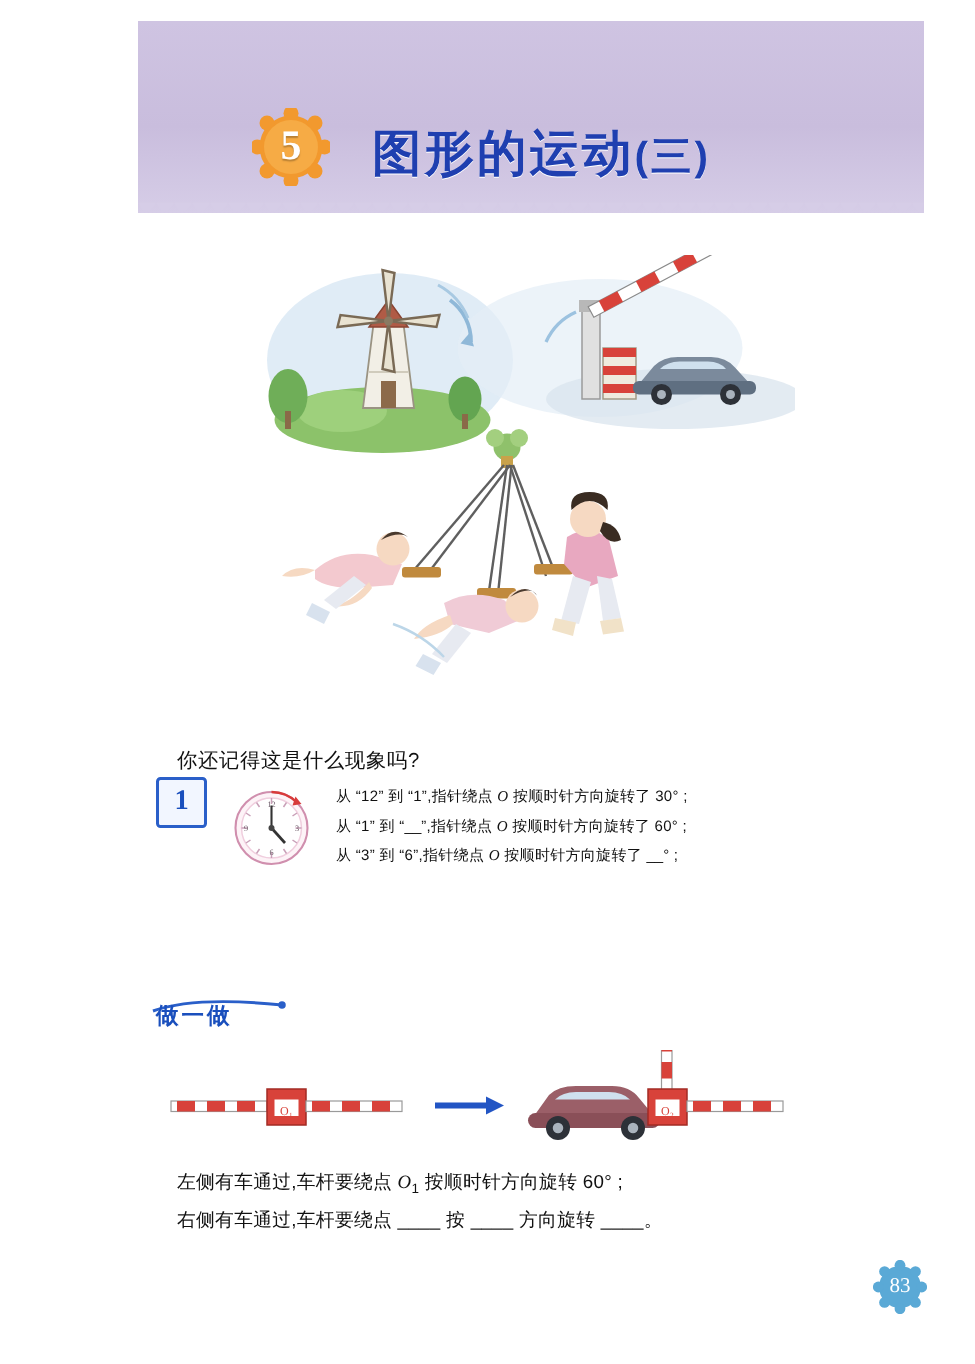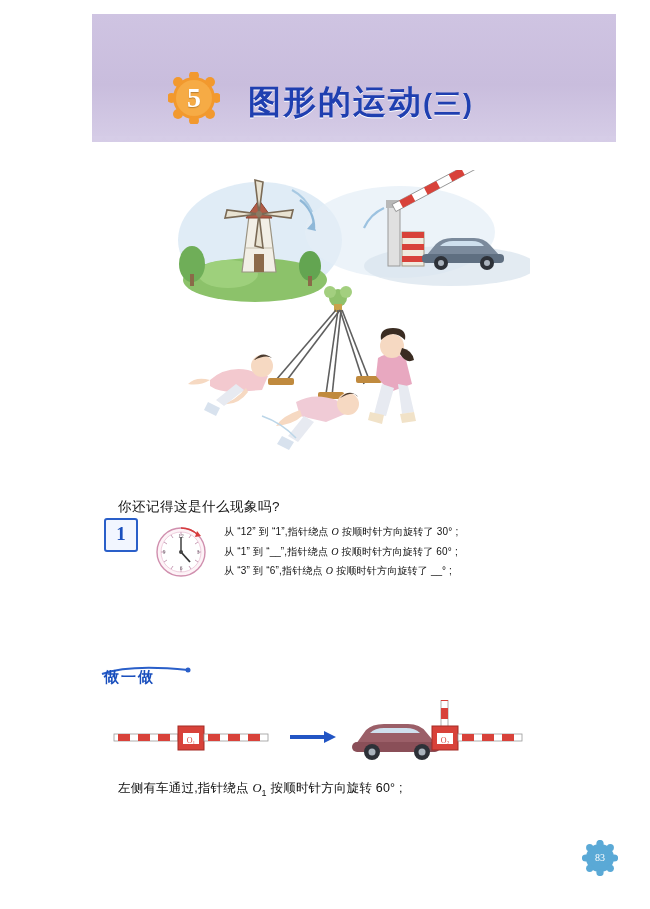--- a/index.html
+++ b/index.html
@@ -194,21 +194,21 @@
     height: 36px;
   }
   .pagenum {
     position: absolute;
     left: 582px;
     top: 840px;
     width: 36px;
     height: 36px;
     text-align: center;
     line-height: 36px;
-    font-size: 10px;
+    font-size: 14px;
     color: #ffffff;
     font-family: "Liberation Serif", serif;
   }
   .sub { vertical-align: sub; font-size: 9px; }
 </style>
 </head>
 <body>
 
 <div class="page">
 
@@ -482,21 +482,24 @@
           <rect x="354" y="34" width="12" height="7"></rect>
           <rect x="374" y="34" width="12" height="7"></rect>
           <rect x="394" y="34" width="12" height="7"></rect>
         </g>
       </g>
     </svg>
   </div>
 
   <div class="gate-text">
     <div>
-      <span>左侧有车通过,指针绕点</span> <span class="ital">O</span><span class="sub">1</span> <span>按顺时针方向旋转 60° ;</span>
+      <span>左侧有车通过,车杆要绕点</span> <span class="ital">O</span><span class="sub">1</span> <span>按顺时针方向旋转 60° ;</span>
+    </div>
+    <div>
+      <span>右侧有车通过,车杆要绕点</span> <span>____</span> <span>按</span> <span>____</span> <span>方向旋转</span> <span>____</span><span>。</span>
     </div>
   </div>
 
   <div class="pagenum-wrap">
     <svg width="36" height="36" viewBox="0 0 36 36">
       <g fill="#5aa9d6">
         <circle cx="18" cy="18" r="14"></circle>
         <circle cx="18" cy="3.5" r="3.6"></circle>
         <circle cx="28.3" cy="7.7" r="3.6"></circle>
         <circle cx="32.5" cy="18" r="3.6"></circle>

